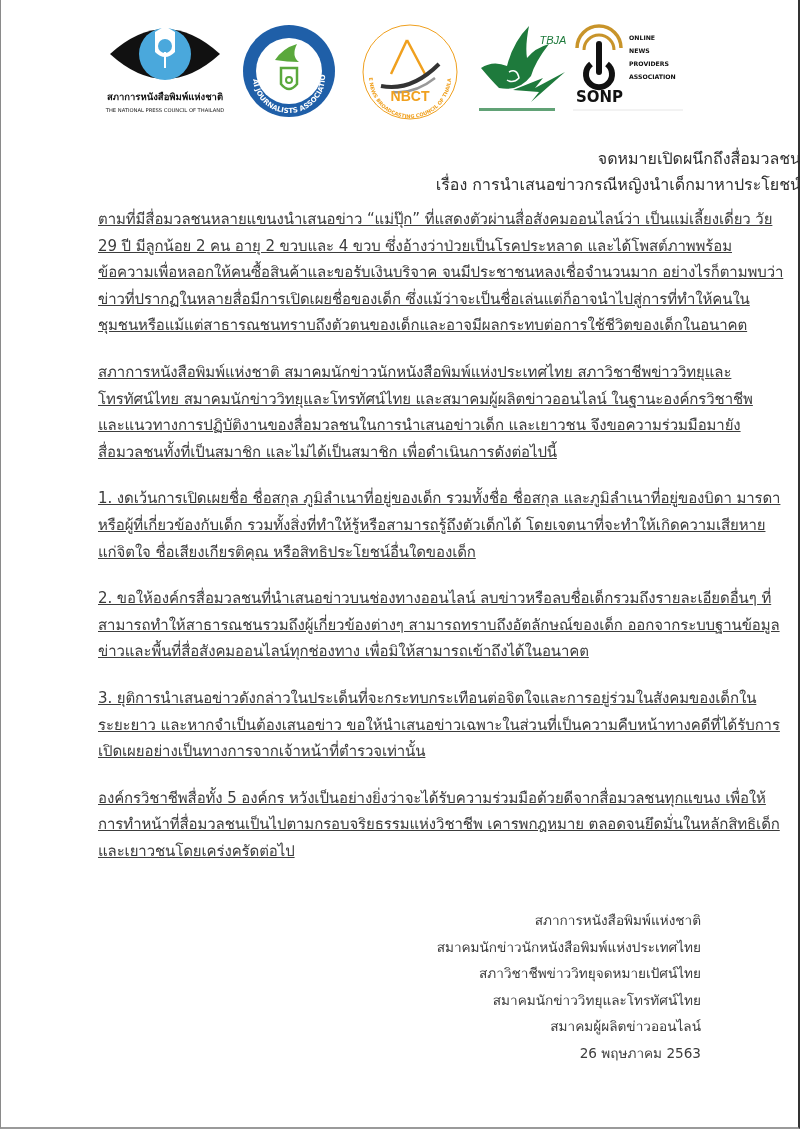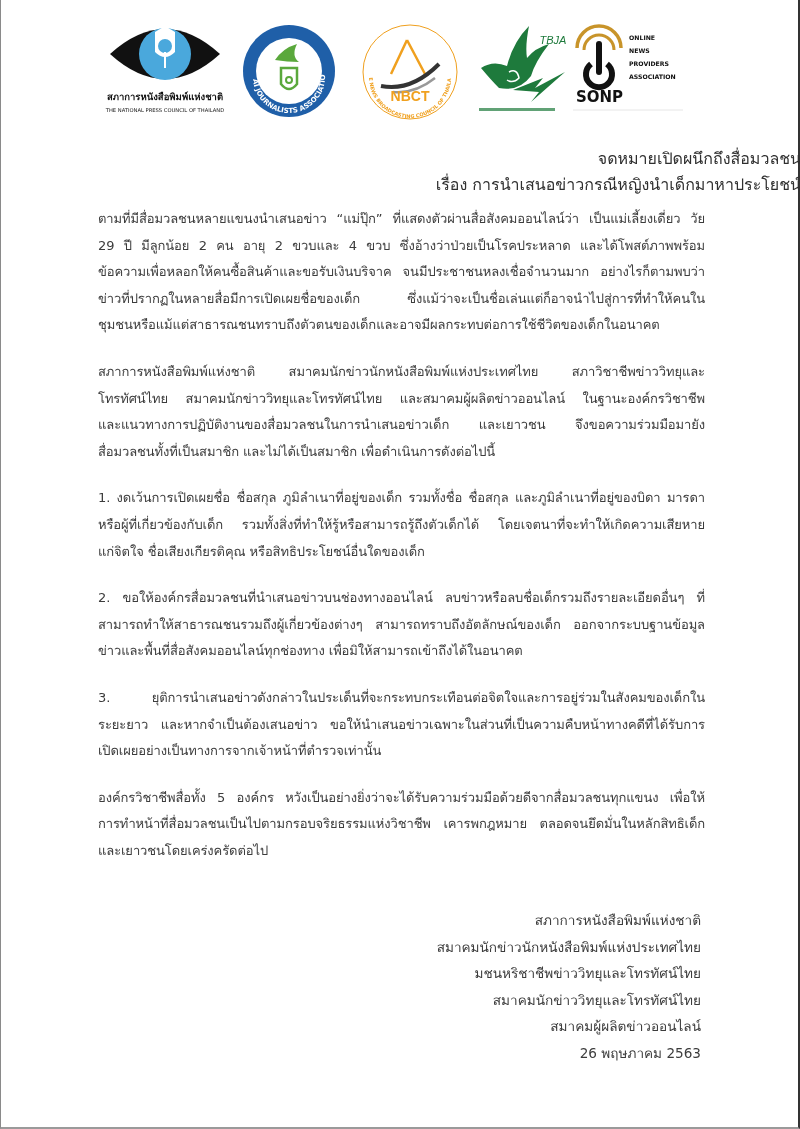--- a/index.html
+++ b/index.html
@@ -19,22 +19,22 @@
       position: absolute; top: 22px; left: 100px; width: 610px; height: 100px;
     }
     .logo { position: absolute; top: 0; }
     .logo svg { display: block; }
 
     .title-block { position: absolute; top: 146px; left: 0; width: 800px; text-align: right; }
     .title-line { font-size: 16px; color: #2f2f2f; line-height: 26px; font-weight: 500; }
 
     .body { position: absolute; top: 206px; left: 97px; width: 607px; }
     .para {
-      font-size: 13px; line-height: 26.6px; text-align: justify; text-align-last: left;
-      margin: 0 0 20px 0; color: #3c3c3c; letter-spacing: -0.1px;
+      font-size: 15px; line-height: 26.6px; text-align: justify; text-align-last: left;
+      margin: 0 0 20px 0; color: #3c3c3c; letter-spacing: -0.1px; text-decoration: underline;
     }
     .para .line { display: block; text-align: justify; text-align-last: justify; white-space: nowrap; }
     .para .line.last { text-align-last: left; }
 
     .signatures {
       position: absolute; top: 907px; right: 97px; width: 400px; text-align: right;
     }
     .sig-line { font-size: 13.6px; line-height: 26.6px; color: #3c3c3c; }
   </style>
 </head>
@@ -147,19 +147,19 @@
     <div class="para">
       <span class="line">องค์กรวิชาชีพสื่อทั้ง 5 องค์กร หวังเป็นอย่างยิ่งว่าจะได้รับความร่วมมือด้วยดีจากสื่อมวลชนทุกแขนง เพื่อให้</span>
       <span class="line">การทำหน้าที่สื่อมวลชนเป็นไปตามกรอบจริยธรรมแห่งวิชาชีพ เคารพกฎหมาย ตลอดจนยึดมั่นในหลักสิทธิเด็ก</span>
       <span class="line last">และเยาวชนโดยเคร่งครัดต่อไป</span>
     </div>
   </div>
 
   <div class="signatures">
     <div class="sig-line">สภาการหนังสือพิมพ์แห่งชาติ</div>
     <div class="sig-line">สมาคมนักข่าวนักหนังสือพิมพ์แห่งประเทศไทย</div>
-    <div class="sig-line">มชนหริชาชีพข่าววิทยุและโทรทัศน์ไทย</div>
+    <div class="sig-line">สภาวิชาชีพข่าววิทยุจดหมายเปัศน์ไทย</div>
     <div class="sig-line">สมาคมนักข่าววิทยุและโทรทัศน์ไทย</div>
     <div class="sig-line">สมาคมผู้ผลิตข่าวออนไลน์</div>
     <div class="sig-line">26 พฤษภาคม 2563</div>
   </div>
 
 </div>
 
 </body></html>

